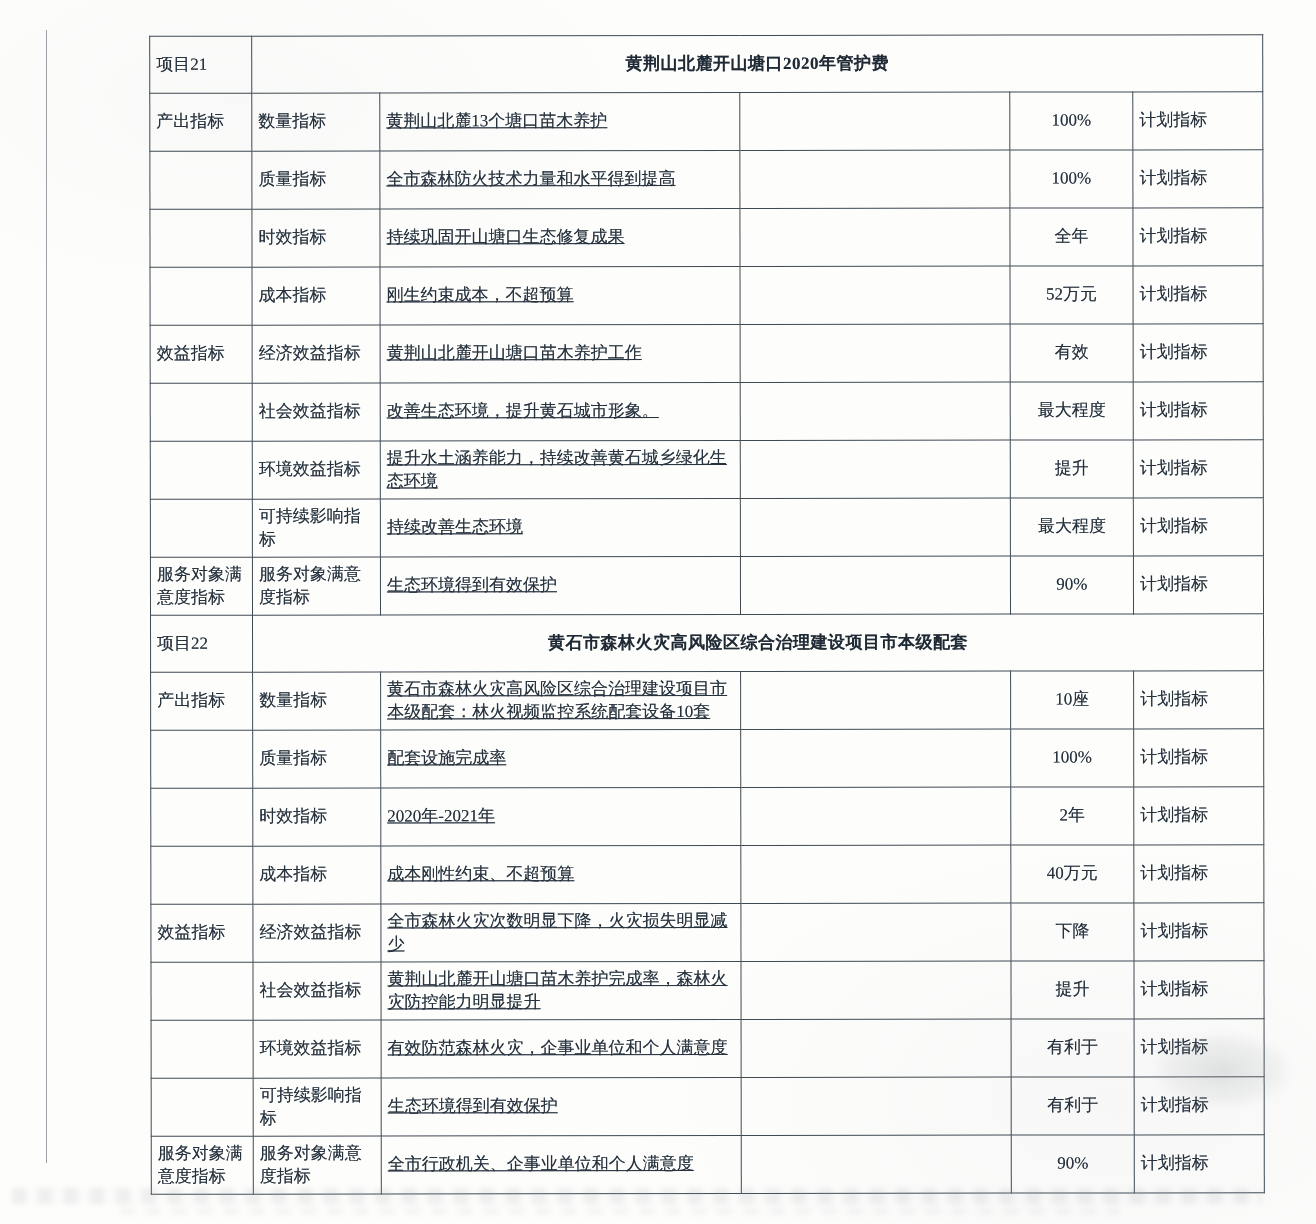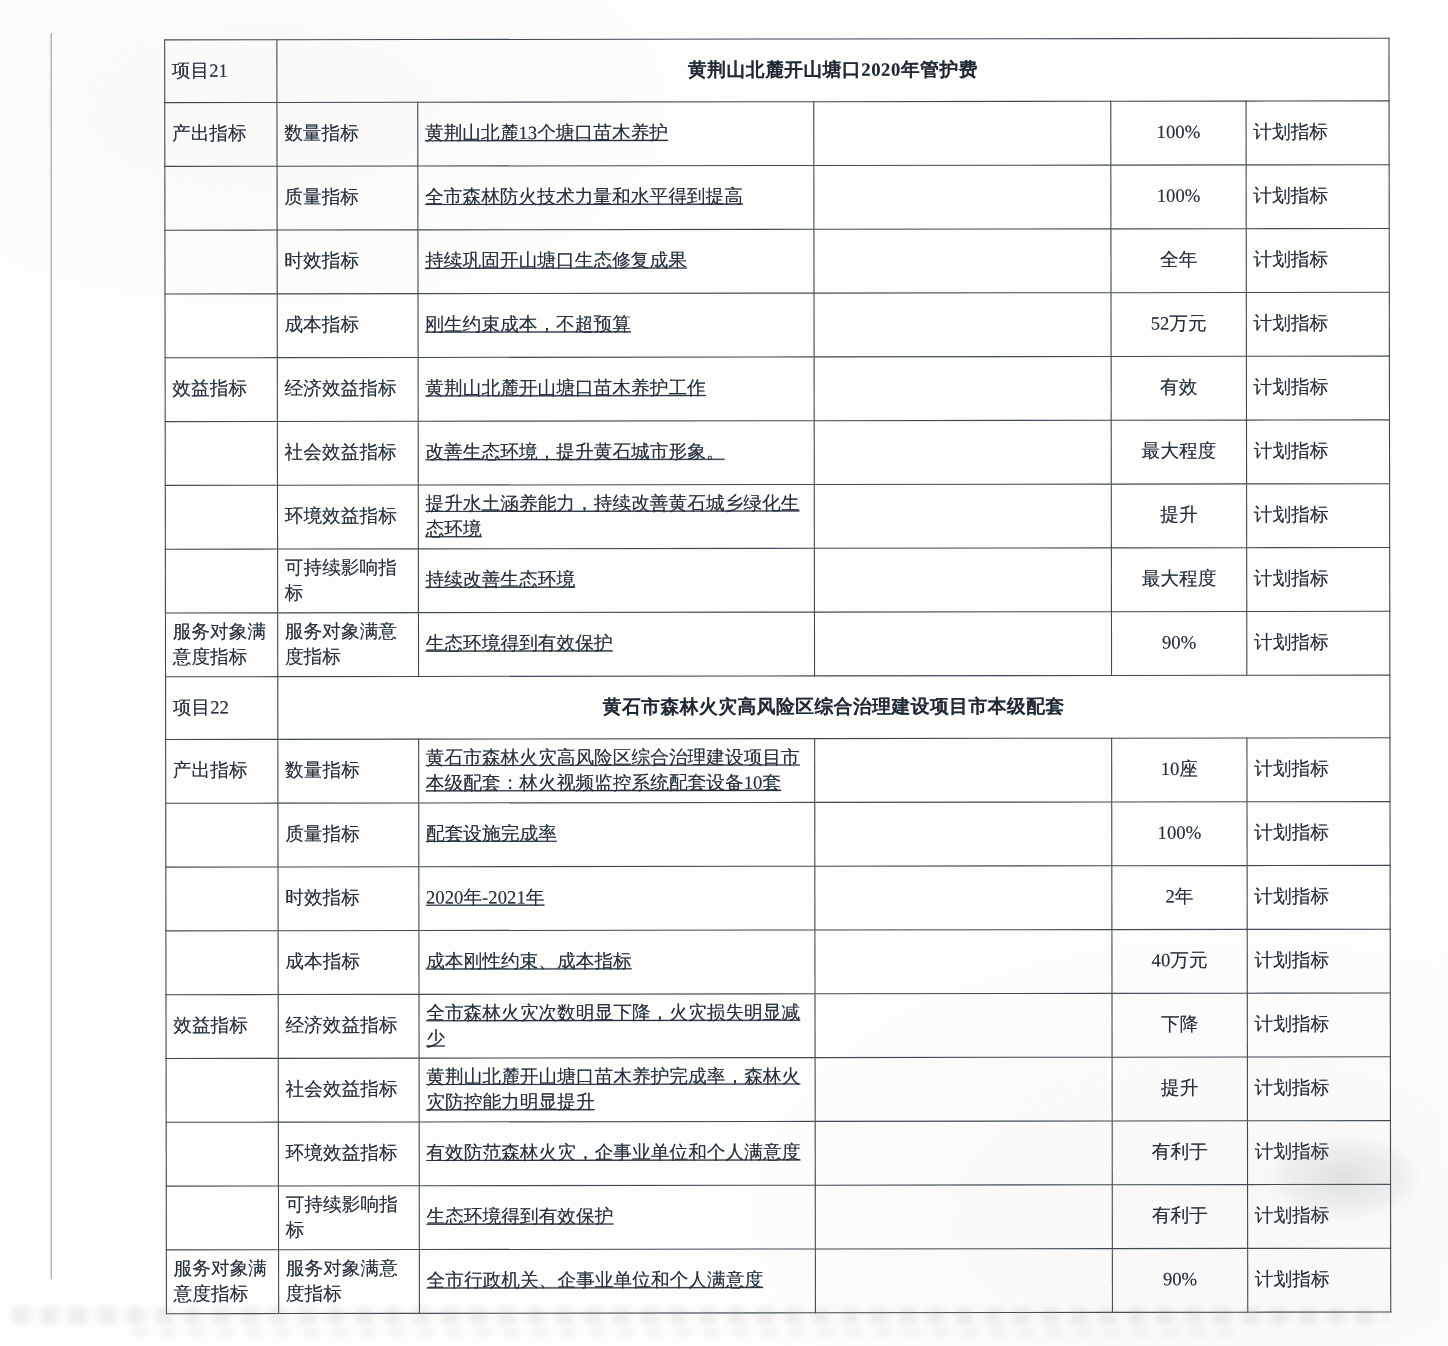--- a/index.html
+++ b/index.html
@@ -187,21 +187,21 @@
           <td class="c-cat"></td>
           <td class="c-sub">时效指标</td>
           <td class="c-desc">2020年-2021年</td>
           <td class="c-blank"></td>
           <td class="c-value">2年</td>
           <td class="c-type">计划指标</td>
         </tr>
         <tr class="data-row">
           <td class="c-cat"></td>
           <td class="c-sub">成本指标</td>
-          <td class="c-desc">成本刚性约束、成本指标</td>
+          <td class="c-desc">成本刚性约束、不超预算</td>
           <td class="c-blank"></td>
           <td class="c-value">40万元</td>
           <td class="c-type">计划指标</td>
         </tr>
         <tr class="data-row">
           <td class="c-cat">效益指标</td>
           <td class="c-sub">经济效益指标</td>
           <td class="c-desc">全市森林火灾次数明显下降，火灾损失明显减少</td>
           <td class="c-blank"></td>
           <td class="c-value">下降</td>

